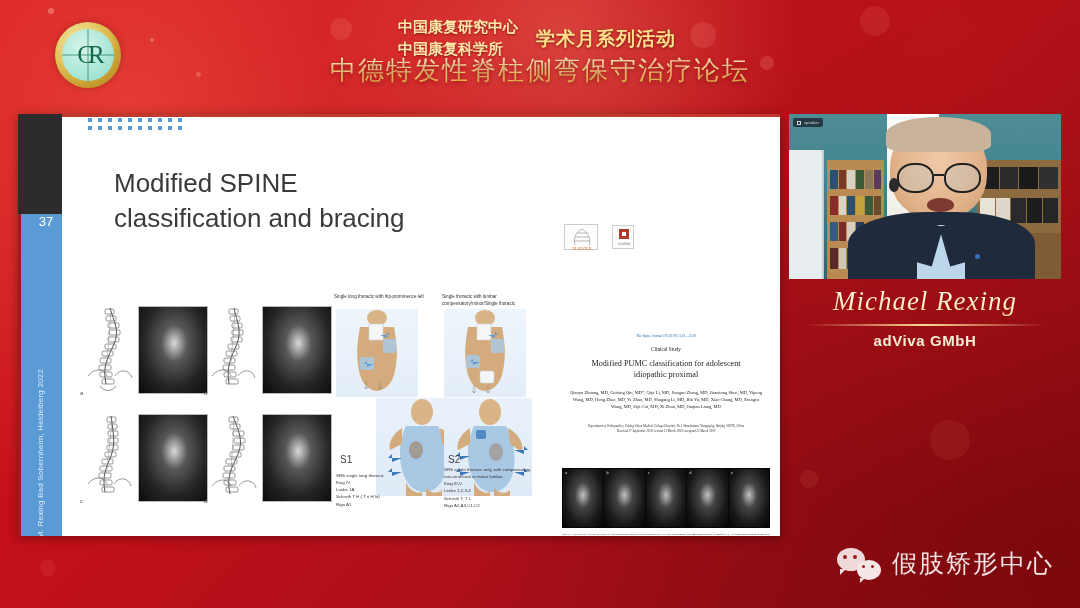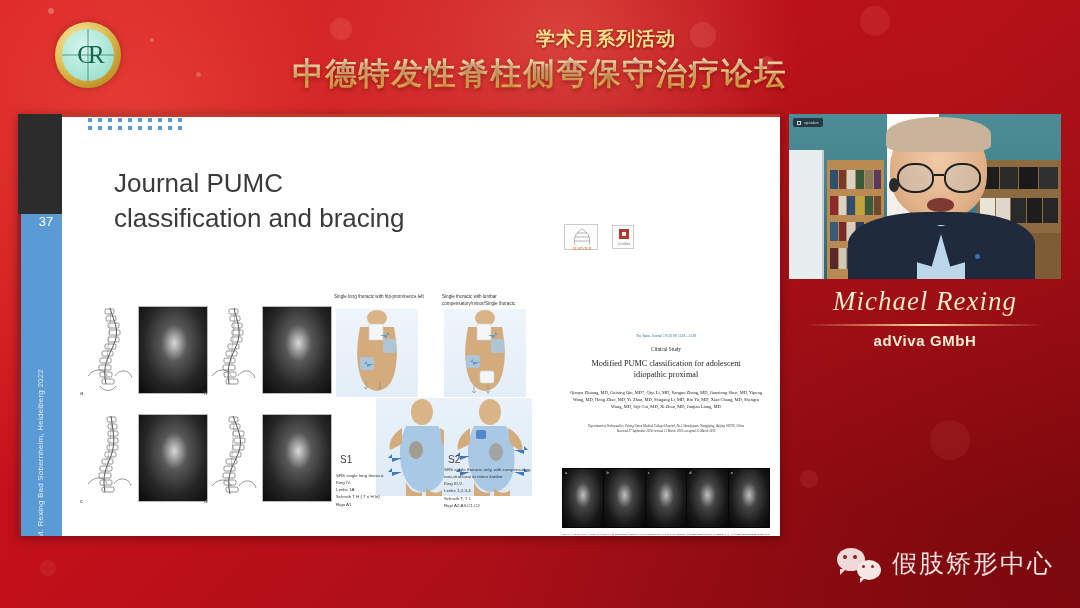--- a/index.html
+++ b/index.html
@@ -82,21 +82,21 @@
     text-shadow: 0 1px 2px rgba(90,0,0,.6);
   }
   #activity-label {
     position: absolute; left: 536px; top: 26px;
     font-size: 19px; font-weight: bold;
     color: #ffe08a; letter-spacing: 1px;
     text-shadow: 0 1px 3px rgba(90,0,0,.7);
   }
   #main-title {
     position: absolute; left: 50%; top: 53px; transform: translateX(-50%);
-    font-size: 31px; font-weight: bold; letter-spacing: 2px; white-space: nowrap;
+    font-size: 26px; font-weight: normal; letter-spacing: 2px; white-space: nowrap;
     background: linear-gradient(180deg, #fff6d8 0%, #ffe9a0 40%, #f6cf63 70%, #e8b13c 100%);
     -webkit-background-clip: text; background-clip: text; color: transparent;
     text-shadow: 0 2px 4px rgba(90,0,0,.45);
   }
 
   
   #slide {
     position: absolute; left: 18px; top: 114px; width: 762px; height: 422px;
     background: #ffffff; overflow: hidden;
     box-shadow: 0 2px 10px rgba(0,0,0,0.35);
@@ -313,20 +313,24 @@
   <div id="header">
 
     <div id="logo-left">
       <div class="inner">
         <div class="grid"></div>
         <div class="mono">CR</div>
       </div>
     </div>
 
 
+    <div id="org-lines">
+      <div>中国康复研究中心</div>
+      <div>中国康复科学所</div>
+    </div>
 
     <div id="activity-label">学术月系列活动</div>
 
     <div id="main-title">中德特发性脊柱侧弯保守治疗论坛</div>
 
   </div>
 
   <div id="slide">
     <div id="slide-topbar"></div>
     <div id="slide-dark-corner"></div>
@@ -360,21 +364,21 @@
           <i class="dot"></i>
         <i class="dot"></i>
           <i class="dot"></i>
           <i class="dot"></i>
           <i class="dot"></i>
           <i class="dot"></i>
       </div>
     </div>
 
     <div id="slide-title">
-      <div>Journal PUMC</div>
+      <div>Modified SPINE</div>
       <div>classification and bracing</div>
     </div>
 
     <div id="xray-grid">
 
       <div class="xray-cell" style="left:0;top:0;">
         <svg class="spine-draw" viewBox="0 0 54 95">
           <path d="M30 4 C34 18, 40 26, 34 40 C28 54, 22 62, 26 80" fill="none" stroke="#555" stroke-width="1"></path>
           <g stroke="#666" stroke-width=".7" fill="none">
             <rect x="25" y="5" width="9" height="5" rx="1.5"></rect>

